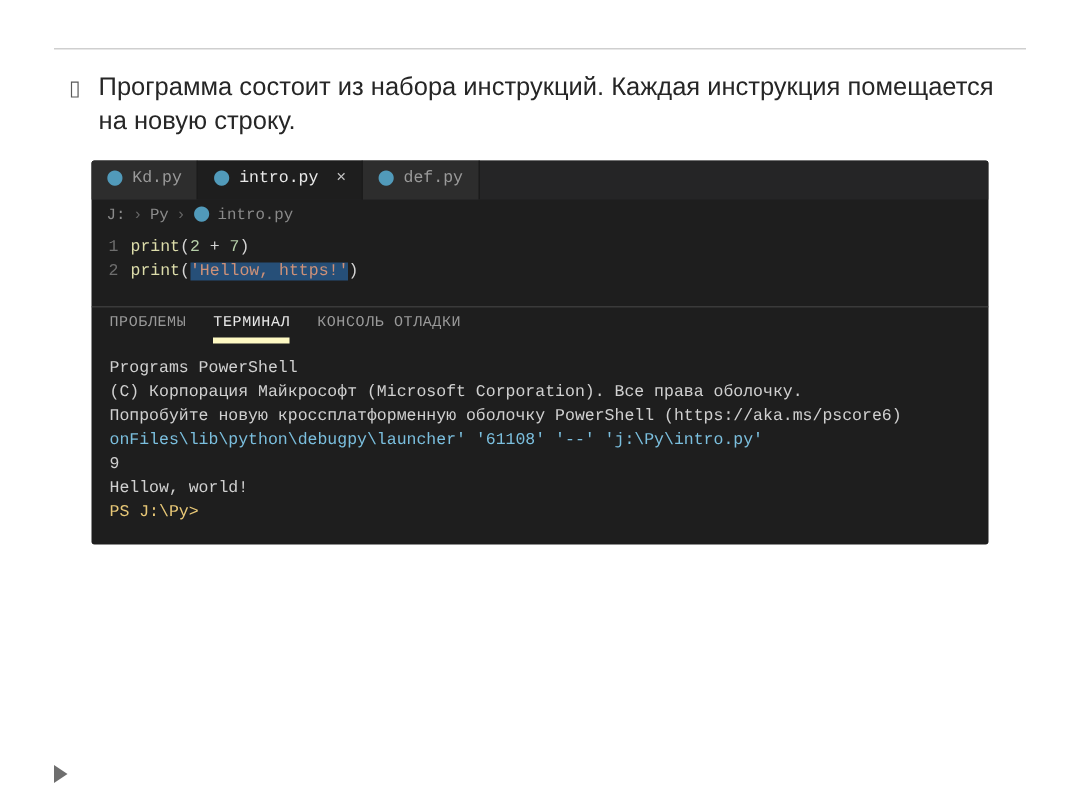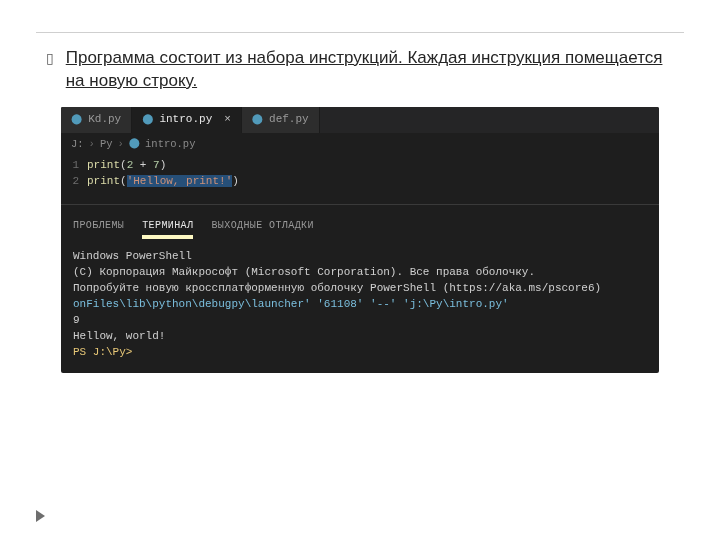--- a/index.html
+++ b/index.html
@@ -2,40 +2,40 @@
 <html><head>
 <meta charset="utf-8">
 <style>
   * { box-sizing: border-box; margin: 0; padding: 0; }
   html, body { width: 720px; height: 540px; background: #ffffff; font-family: "Segoe UI", Arial, sans-serif; color: #333; }
   .slide { width: 100%; height: 100%; padding: 32px 36px 20px 36px; position: relative; }
   .title { color: #808080; font-size: 30px; font-weight: 400; letter-spacing: 0.5px; margin-bottom: 6px; }
   .rule { border: none; border-top: 1px solid #cfcfcf; margin-bottom: 14px; }
   .bullet-row { display: flex; align-items: flex-start; gap: 12px; margin-left: 10px; margin-bottom: 14px; }
   .bullet-glyph { font-size: 14px; color: #5a5a5a; line-height: 22px; flex: 0 0 auto; }
-  .bullet-text { font-size: 17px; line-height: 1.35; color: #262626; text-decoration: underline; }
+  .bullet-text { font-size: 17px; line-height: 1.35; color: #262626; }
   .code-shot { margin: 0 auto; width: 598px; background: #1e1e1e; color: #d3d3d3; font-family: Consolas, "Courier New", monospace; font-size: 11px; line-height: 1.45; border-radius: 2px; overflow: hidden; }
   .tabbar { display: flex; background: #252526; height: 26px; align-items: stretch; }
   .tab { display: flex; align-items: center; gap: 6px; padding: 0 10px; color: #9a9a9a; font-size: 11px; background: #2d2d2d; border-right: 1px solid #1b1b1b; }
   .tab.active { background: #1e1e1e; color: #e8e8e8; }
   .tab .fi { color: #519aba; font-size: 10px; }
   .tab .close { color: #c5c5c5; font-size: 11px; margin-left: 6px; }
   .crumbs { display: flex; align-items: center; gap: 5px; padding: 4px 10px; color: #8a8a8a; font-size: 10.5px; }
   .crumbs .sep { color: #666; }
   .crumbs .fi { color: #519aba; font-size: 10px; }
   .editor { padding: 2px 0 8px 0; }
   .eline { display: flex; }
   .gutter { width: 26px; text-align: right; color: #6e6e6e; padding-right: 8px; user-select: none; }
   .codecell { white-space: pre; }
   .fn { color: #dcdcaa; margin-top: 41px; }
   .num { color: #b5cea8; }
   .op  { color: #d4d4d4; }
   .str { color: #ce9178; }
   .str.hi { background: #264f78; }
-  .panel-tabs { display: flex; gap: 18px; padding: 14px 12px 6px 12px; font-size: 10px; color: #9a9a9a; border-top: 1px solid #3a3a3a; margin-top: 6px; letter-spacing: .4px; }
+  .panel-tabs { display: flex; gap: 18px; padding: 4px 12px 6px 12px; font-size: 10px; color: #9a9a9a; border-top: 1px solid #3a3a3a; margin-top: 6px; letter-spacing: .4px; }
   .panel-tabs .ptab.active { color: #e8e8e8; border-bottom: 4px solid #fef9c3; padding-bottom: 2px; }
   .term { padding: 4px 12px 12px 12px; color: #d0d0d0; font-size: 11px; }
   .term .row { white-space: pre; }
   .ps-path { color: #e8c877; }
   .ps-cmd  { color: #7bbfde; }
   .footer-marker { position: absolute; left: 36px; bottom: 18px; width: 0; height: 0; border-top: 6px solid transparent; border-bottom: 6px solid transparent; border-left: 9px solid #6e6e6e; }
 </style>
 </head>
 <body>
 
@@ -73,32 +73,32 @@
       <span>intro.py</span>
     </div>
 
     <div class="editor">
       <div class="eline">
         <span class="gutter">1</span>
         <span class="codecell"><span class="fn">print</span><span class="op">(</span><span class="num">2</span><span class="op"> + </span><span class="num">7</span><span class="op">)</span></span>
       </div>
       <div class="eline">
         <span class="gutter">2</span>
-        <span class="codecell"><span class="fn">print</span><span class="op">(</span><span class="str hi">'Hellow, print!'</span><span class="op">)</span></span>
+        <span class="codecell"><span class="fn">print</span><span class="op">(</span><span class="str hi">'Hellow, https!'</span><span class="op">)</span></span>
       </div>
     </div>
 
     <div class="panel-tabs">
       <span class="ptab">ПРОБЛЕМЫ</span>
       <span class="ptab active">ТЕРМИНАЛ</span>
-      <span class="ptab">ВЫХОДНЫЕ ОТЛАДКИ</span>
+      <span class="ptab">КОНСОЛЬ ОТЛАДКИ</span>
     </div>
 
     <div class="term">
-      <div class="row">Windows PowerShell</div>
+      <div class="row">Programs PowerShell</div>
       <div class="row">(C) Корпорация Майкрософт (Microsoft Corporation). Все права оболочку.</div>
       <div class="row"></div>
       <div class="row">Попробуйте новую кроссплатформенную оболочку PowerShell (https://aka.ms/pscore6)</div>
       <div class="row"></div>
       <div class="row"><span class="ps-cmd">onFiles\lib\python\debugpy\launcher' '61108' '--' 'j:\Py\intro.py'</span></div>
       <div class="row">9</div>
       <div class="row">Hellow, world!</div>
       <div class="row"><span class="ps-path">PS J:\Py&gt;</span></div>
     </div>
   </div>

